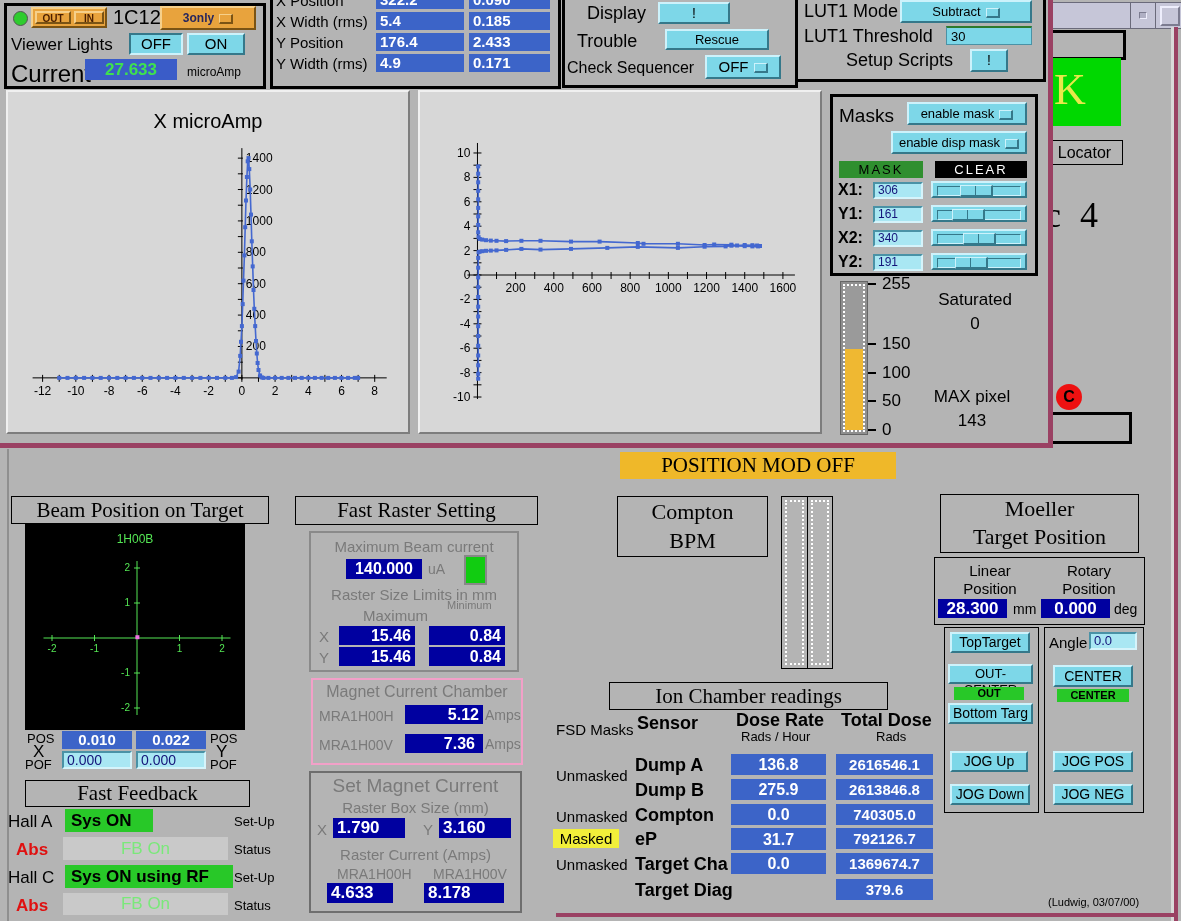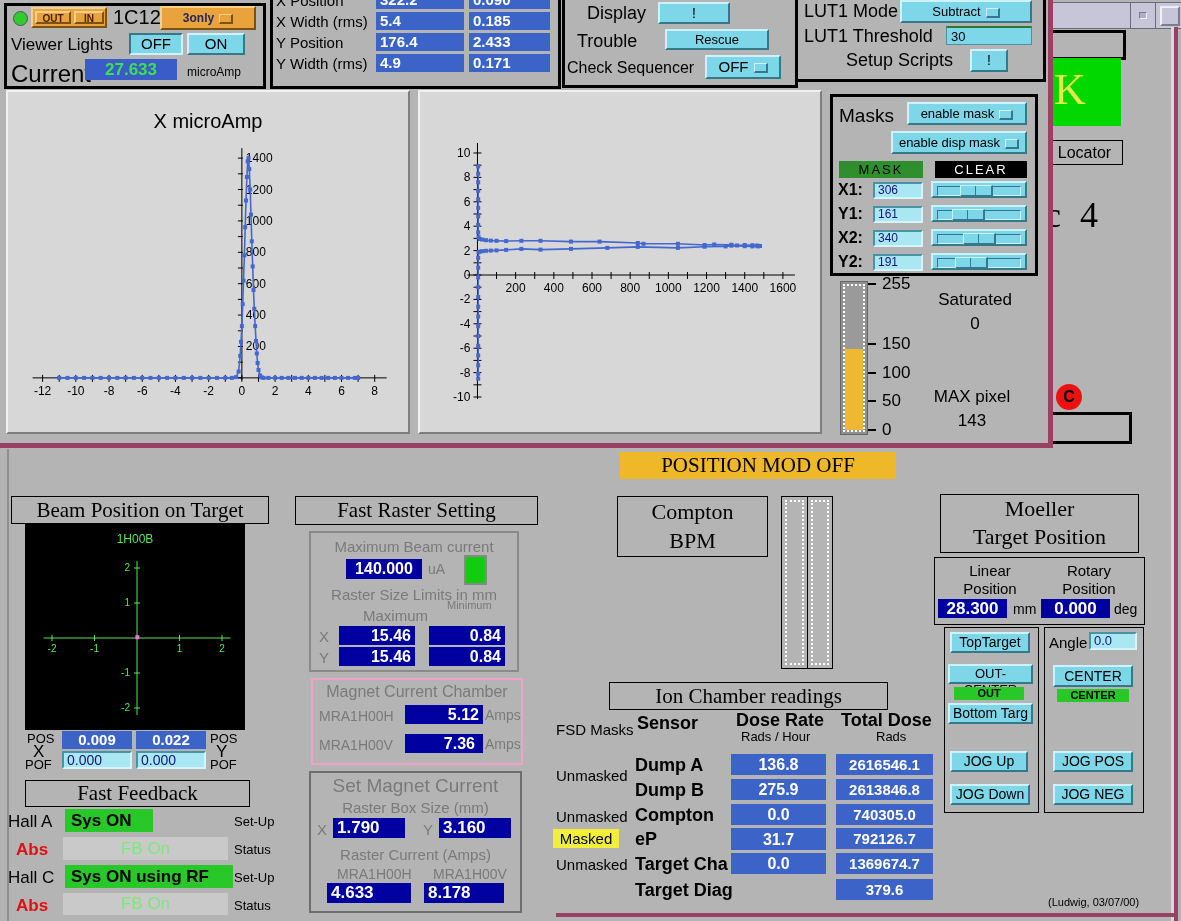--- a/index.html
+++ b/index.html
@@ -104,21 +104,21 @@
         <text x="105" y="82" font-size="10" text-anchor="end" fill="#54e654" font-family="Liberation Sans, sans-serif">1</text>
         <line x1="109" y1="44" x2="115" y2="44" stroke="#54e654" stroke-width="1"></line>
         <text x="105" y="47" font-size="10" text-anchor="end" fill="#54e654" font-family="Liberation Sans, sans-serif">2</text>
         <rect x="110.3825" y="111.23" width="4" height="4" fill="#f273e6"></rect>
       </svg>
   </div>
   <span class="p" style="left:27px;top:731px;font-size:13px">POS</span>
   <span class="p" style="left:33px;top:742px;font-size:17px">X</span>
   <span class="p" style="left:25px;top:757px;font-size:13px">POF</span>
   <div class="p vblue tc" style="left:62px;top:731px;width:70px;height:18px;line-height:18px;font-size:15px">
-    <span>0.009</span></div>
+    <span>0.010</span></div>
   <div class="p vblue tc" style="left:136px;top:731px;width:70px;height:18px;line-height:18px;font-size:15px">
     <span>0.022</span></div>
   <span class="p" style="left:210px;top:731px;font-size:13px">POS</span>
   <span class="p" style="left:216px;top:742px;font-size:17px">Y</span>
   <span class="p" style="left:210px;top:757px;font-size:13px">POF</span>
   <div class="p centry" style="left:62px;top:751px;width:70px;height:18px;line-height:14px;font-size:14px">
     <span>0.000</span></div>
   <div class="p centry" style="left:136px;top:751px;width:70px;height:18px;line-height:14px;font-size:14px">
     <span>0.000</span></div>
 
@@ -181,21 +181,21 @@
     <div class="tc gray" style="position:absolute;left:0;right:0;top:26px;font-size:15px">Raster Box Size (mm)</div>
     <span class="gray" style="position:absolute;left:6px;top:48px;font-size:15px">X</span>
     <div class="navy" style="position:absolute;left:22px;top:45px;width:72px;height:20px;line-height:20px;font-size:17px;padding-left:4px;box-sizing:border-box">
       <span>1.790</span></div>
     <span class="gray" style="position:absolute;left:112px;top:48px;font-size:15px">Y</span>
     <div class="navy" style="position:absolute;left:128px;top:45px;width:72px;height:20px;line-height:20px;font-size:17px;padding-left:4px;box-sizing:border-box">
       <span>3.160</span></div>
     <div class="tc gray" style="position:absolute;left:0;right:0;top:73px;font-size:15px">Raster Current (Amps)</div>
     <span class="gray" style="position:absolute;left:26px;top:93px;font-size:14px">MRA1H00H</span>
     <span class="gray" style="position:absolute;left:122px;top:93px;font-size:14px">MRA1H00V</span>
-    <div class="navy" style="position:absolute;left:16px;top:110px;width:84px;height:20px;line-height:20px;font-size:17px;padding-left:4px;box-sizing:border-box">
+    <div class="navy" style="position:absolute;left:16px;top:110px;width:66px;height:20px;line-height:20px;font-size:17px;padding-left:4px;box-sizing:border-box">
       <span>4.633</span></div>
     <div class="navy" style="position:absolute;left:113px;top:110px;width:80px;height:20px;line-height:20px;font-size:17px;padding-left:4px;box-sizing:border-box">
       <span>8.178</span></div>
   </div>
 
   <div class="p box1 tc serif" style="left:617px;top:496px;width:149px;height:59px;font-size:22px;line-height:29px">
     <div>Compton</div>
     <div>BPM</div>
   </div>
   <div class="p" style="left:781px;top:496px;width:50px;height:171px;border:1px solid #000;display:flex">

